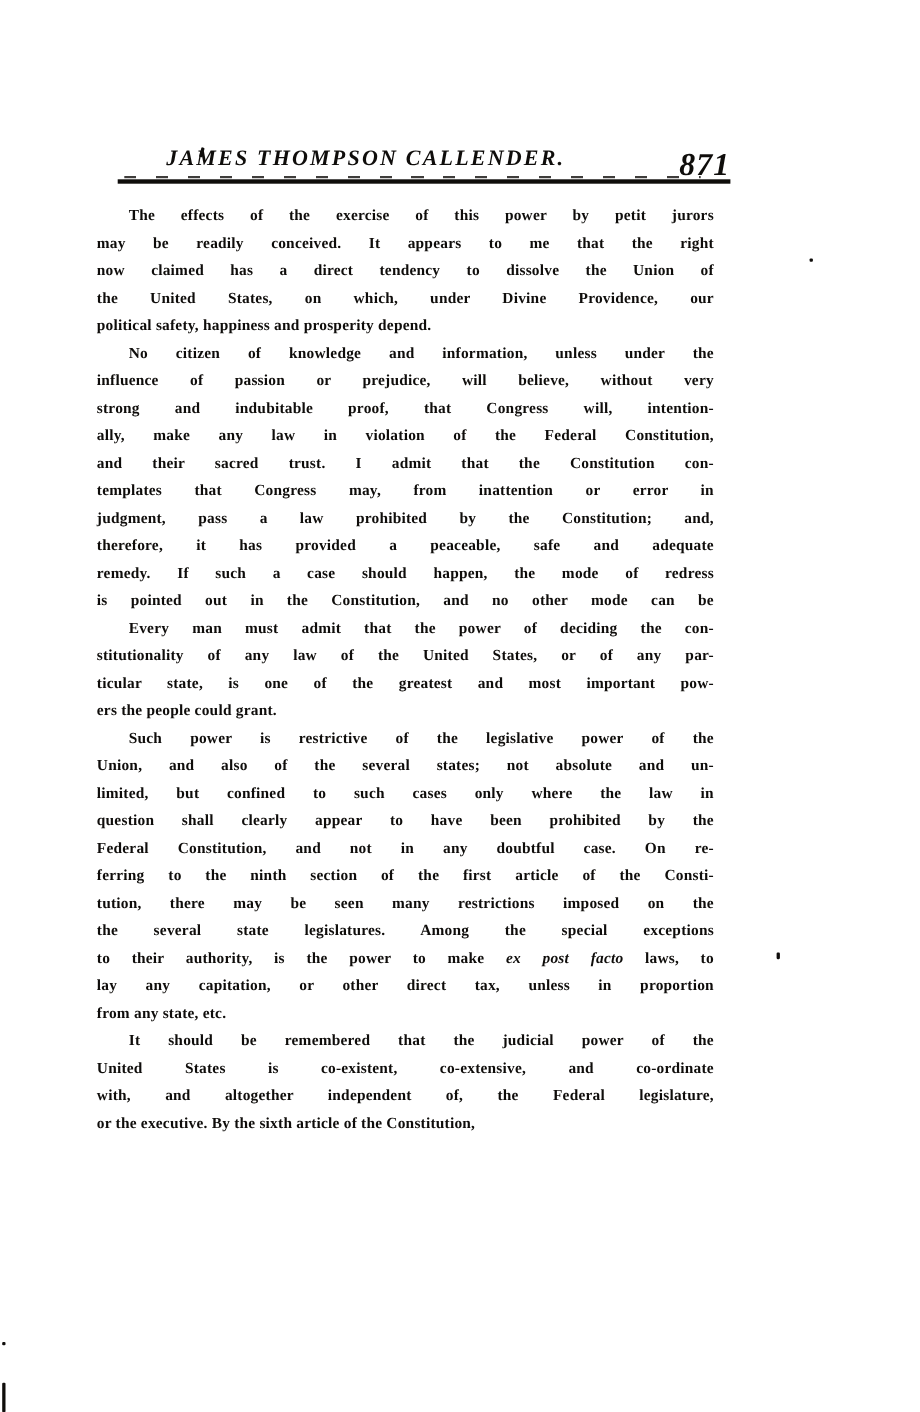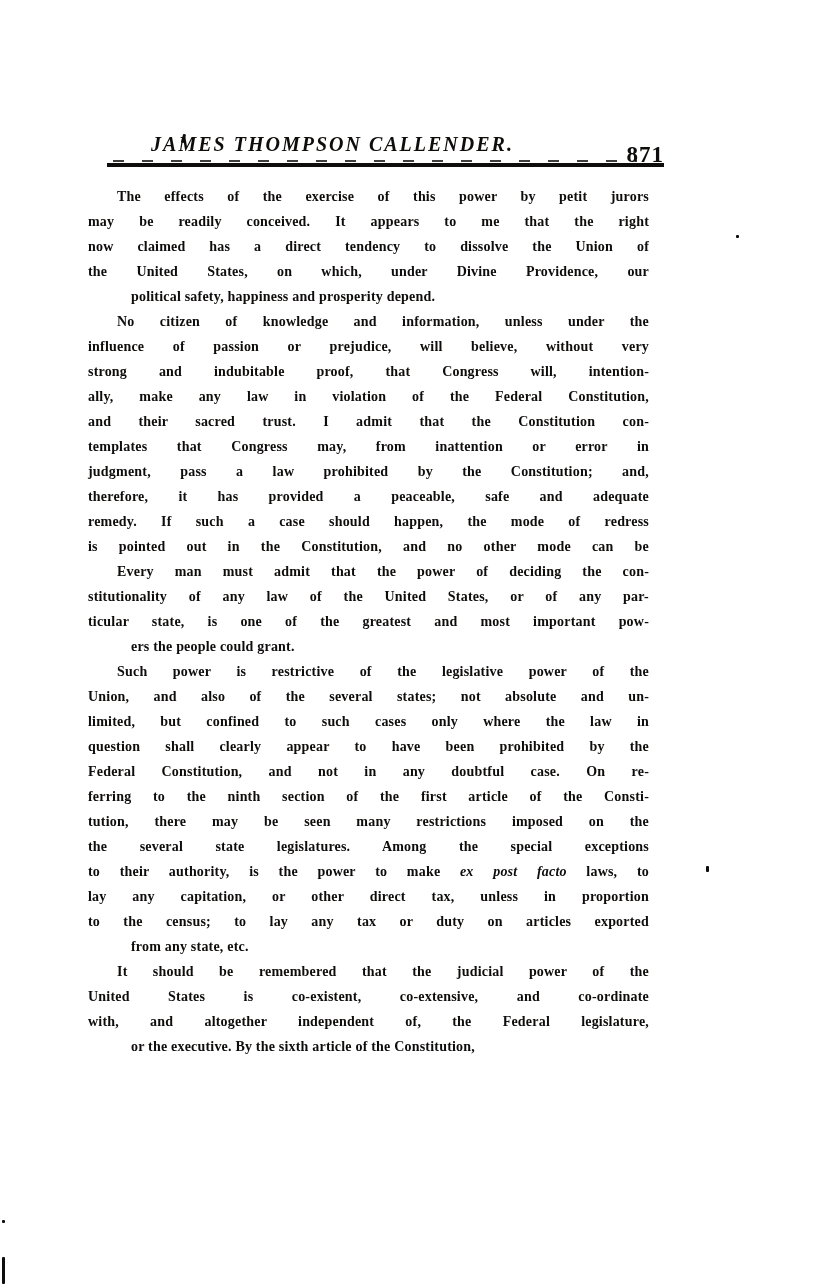--- a/index.html
+++ b/index.html
@@ -9,42 +9,42 @@
   .sheet { position:relative; width:836px; height:912px; background:var(--paper); color:var(--ink); }
 
   
   .pg-header { position:absolute; left:103px; top:130px; width:561px; height:32px; }
   .pg-title {
     position:absolute; left:0; top:3px; width:459px; text-align:center;
     font-style:italic; font-weight:700; font-size:20px; letter-spacing:2px;
     white-space:nowrap;
   }
   .pg-num {
-    position:absolute; right:0; top:12px;
-    font-weight:700; font-size:23px; letter-spacing:1px;
+    position:absolute; right:0; top:4px;
+    font-weight:700; font-size:29px; letter-spacing:1px;font-style:italic;
   }
   .rule {
     position:absolute; left:107px; top:163px; width:557px; height:4px;
     background:var(--ink);
   }
   .rule::before { 
     content:""; position:absolute; left:6px; top:-3px; height:2px; width:94%;
     background:repeating-linear-gradient(90deg, var(--ink) 0 11px, transparent 11px 29px);
     opacity:.8;
   }
 
   
   .text-col {
     position:absolute; left:88px; top:184px; width:561px;
     font-weight:700; font-size:14px; line-height:25px; color:var(--ink);
     letter-spacing:.2px;
   }
   .line { text-align:justify; text-align-last:justify; height:25px; white-space:normal; }
   .line.first { text-indent:29px; }
-  .line.last { text-align-last:left;margin-left:43px; }
+  .line.last { text-align-last:left; }
   .line i { }
 
   
   .artifact { position:absolute; background:var(--ink); border-radius:1px; }
 </style>
 </head>
 <body>
 
 <div class="sheet">
 
@@ -78,21 +78,20 @@
       <div class="line first">Such power is restrictive of the legislative power of the</div>
       <div class="line">Union, and also of the several states; not absolute and un-</div>
       <div class="line">limited, but confined to such cases only where the law in</div>
       <div class="line">question shall clearly appear to have been prohibited by the</div>
       <div class="line">Federal Constitution, and not in any doubtful case.  On re-</div>
       <div class="line">ferring to the ninth section of the first article of the Consti-</div>
       <div class="line">tution, there may be seen many restrictions imposed on the</div>
       <div class="line">the several state legislatures.  Among the special exceptions</div>
       <div class="line">to their authority, is the power to make <i>ex post facto</i> laws, to</div>
       <div class="line">lay any capitation, or other direct tax, unless in proportion</div>
-      <div class="line">to the census; to lay any tax or duty on articles exported</div>
       <div class="line last">from any state, etc.</div>
       <div class="line first">It should be remembered that the judicial power of the</div>
       <div class="line">United States is co-existent, co-extensive, and co-ordinate</div>
       <div class="line">with, and altogether independent of, the Federal legislature,</div>
       <div class="line last">or the executive.  By the sixth article of the Constitution,</div>
     </div>
 
   <div id="artifacts">
       <div class="artifact" style="left: 182px; top: 134px; width: 3px; height: 9px; transform: rotate(15deg);"></div>
       <div class="artifact" style="left: 736px; top: 235px; width: 3px; height: 3px; transform: rotate(0deg);"></div>

